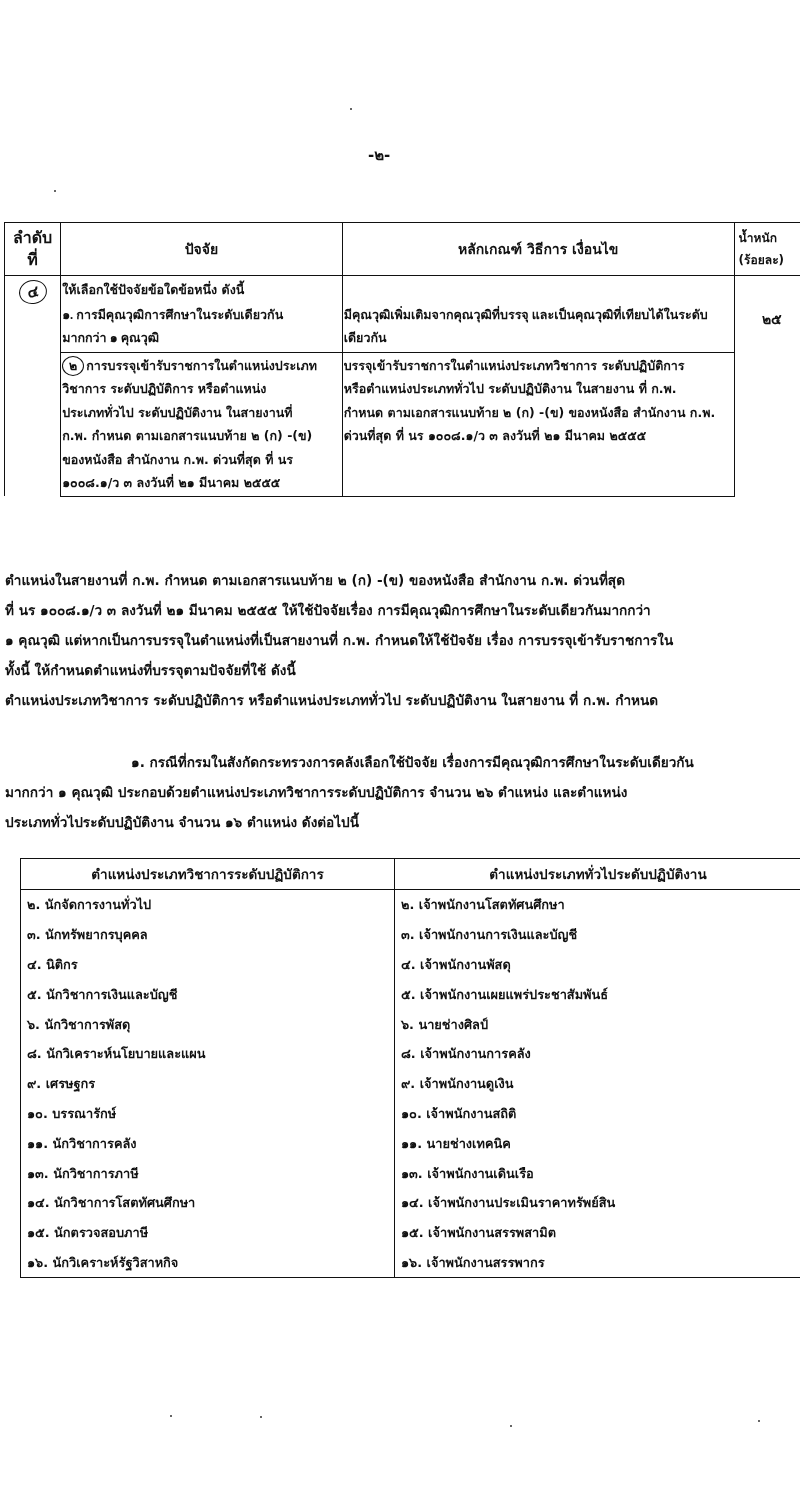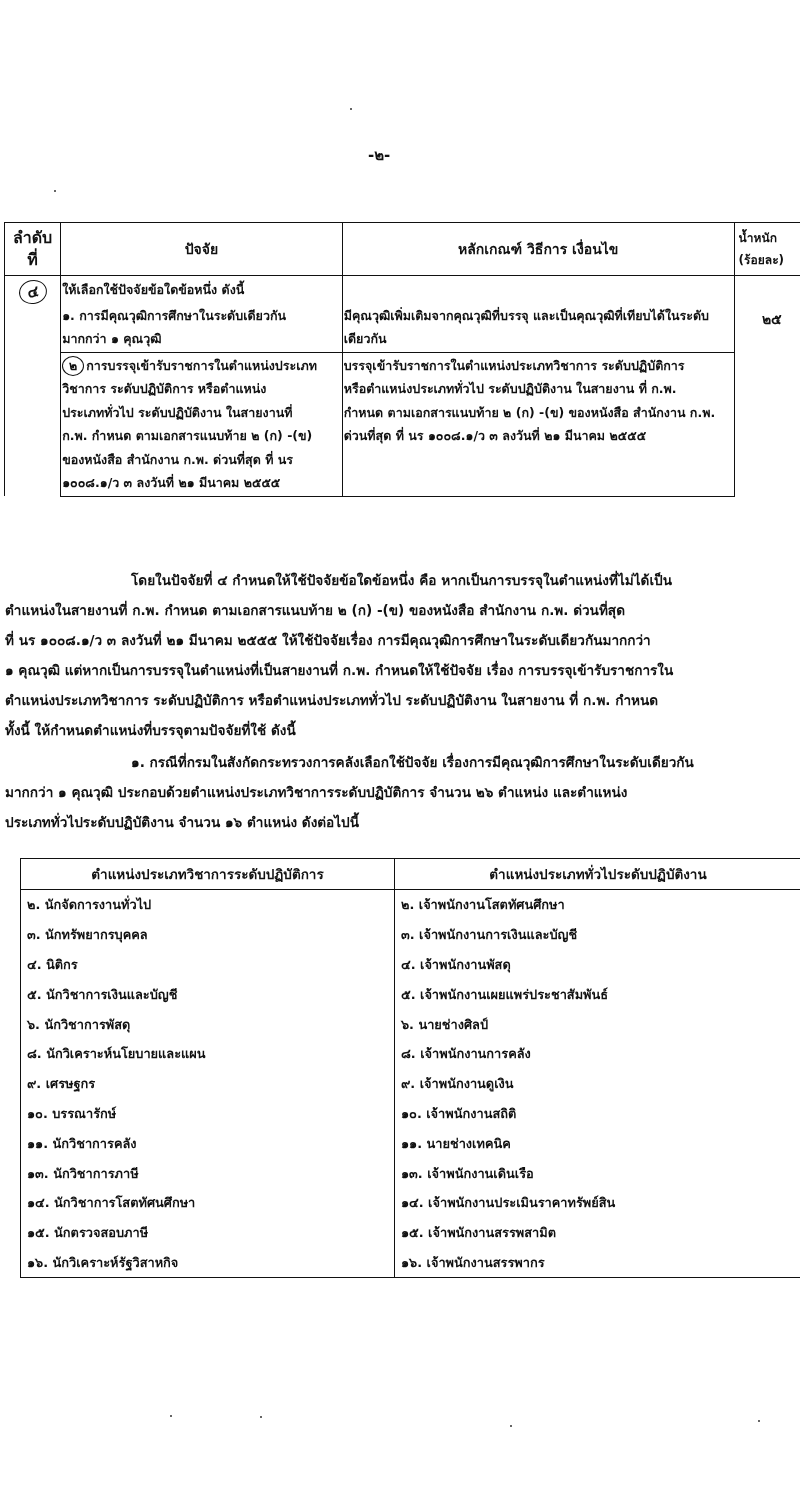--- a/index.html
+++ b/index.html
@@ -17,21 +17,21 @@
   table.criteria th.c-factor { width:280px;margin-left:6px; }
   table.criteria th.c-crit { width:390px; }
   table.criteria th.c-weight { width:72px; font-size:12px; line-height:22px; text-align:left; padding-left:4px; }
   .cell-lines div { line-height:23.5px; white-space:nowrap; }
   td.order-cell { text-align:center; padding-top:4px; font-size:15px; }
   .circled { display:inline-block; border:1.5px solid #111; border-radius:50%;
     width:26px; height:22px; line-height:22px; text-align:center; transform:rotate(-12deg); }
   .circled-sm { display:inline-block; border:1.3px solid #111; border-radius:50%;
     width:20px; height:18px; line-height:18px; text-align:center; margin-right:2px; }
   td.weight-cell { text-align:center; font-size:14px; padding-top:32px; }
-  td.nob { border-top:none !important; }
+  td.nob { border-top:none !important;font-family:Liberation Serif, serif; }
   td.nobb { border-bottom:none !important; }
 
   
   .para { position:absolute; left:5px; width:776px; font-size:13.6px; font-weight:bold; line-height:30px; }
   .para .line { white-space:nowrap; display:block; }
 
   
   table.positions { position:absolute; left:20px; top:858px; width:782px;
     border-collapse:collapse; font-size:12.8px; font-weight:bold; }
   table.positions th { border:1.6px solid #111; height:28px; font-size:13.5px; }
@@ -99,26 +99,25 @@
       <div>บรรจุเข้ารับราชการในตำแหน่งประเภทวิชาการ ระดับปฏิบัติการ</div>
       <div>หรือตำแหน่งประเภททั่วไป ระดับปฏิบัติงาน ในสายงาน ที่ ก.พ.</div>
       <div>กำหนด ตามเอกสารแนบท้าย ๒ (ก) -(ข) ของหนังสือ สำนักงาน ก.พ.</div>
       <div>ด่วนที่สุด ที่ นร ๑๐๐๘.๑/ว ๓ ลงวันที่  ๒๑ มีนาคม ๒๕๕๕</div>
     </td>
   </tr>
 </tbody>
   </table>
 
 <div class="para" style="top:565px">
-  <span class="line" style="padding-left:126px">โดยในปัจจัยที่ ๔ กำหนดให้ใช้ปัจจัยข้อใดข้อหนึ่ง คือ หากเป็นการบรรจุในตำแหน่งที่ไม่ได้เป็น</span>
   <span class="line">ตำแหน่งในสายงานที่ ก.พ. กำหนด ตามเอกสารแนบท้าย ๒ (ก) -(ข) ของหนังสือ สำนักงาน   ก.พ.   ด่วนที่สุด</span>
   <span class="line">ที่ นร ๑๐๐๘.๑/ว ๓ ลงวันที่  ๒๑ มีนาคม ๒๕๕๕ ให้ใช้ปัจจัยเรื่อง การมีคุณวุฒิการศึกษาในระดับเดียวกันมากกว่า</span>
   <span class="line">๑ คุณวุฒิ แต่หากเป็นการบรรจุในตำแหน่งที่เป็นสายงานที่ ก.พ. กำหนดให้ใช้ปัจจัย เรื่อง การบรรจุเข้ารับราชการใน</span>
+  <span class="line">ทั้งนี้ ให้กำหนดตำแหน่งที่บรรจุตามปัจจัยที่ใช้ ดังนี้</span>
   <span class="line">ตำแหน่งประเภทวิชาการ ระดับปฏิบัติการ หรือตำแหน่งประเภททั่วไป ระดับปฏิบัติงาน ในสายงาน ที่ ก.พ. กำหนด</span>
-  <span class="line">ทั้งนี้ ให้กำหนดตำแหน่งที่บรรจุตามปัจจัยที่ใช้ ดังนี้</span>
 </div>
 
 <div class="para" style="top:747px">
   <span class="line" style="padding-left:126px">๑. กรณีที่กรมในสังกัดกระทรวงการคลังเลือกใช้ปัจจัย เรื่องการมีคุณวุฒิการศึกษาในระดับเดียวกัน</span>
   <span class="line">มากกว่า   ๑   คุณวุฒิ ประกอบด้วยตำแหน่งประเภทวิชาการระดับปฏิบัติการ จำนวน ๒๖ ตำแหน่ง และตำแหน่ง</span>
   <span class="line">ประเภททั่วไประดับปฏิบัติงาน จำนวน ๑๖ ตำแหน่ง ดังต่อไปนี้</span>
 </div>
 
 <table class="positions">
   <thead>

